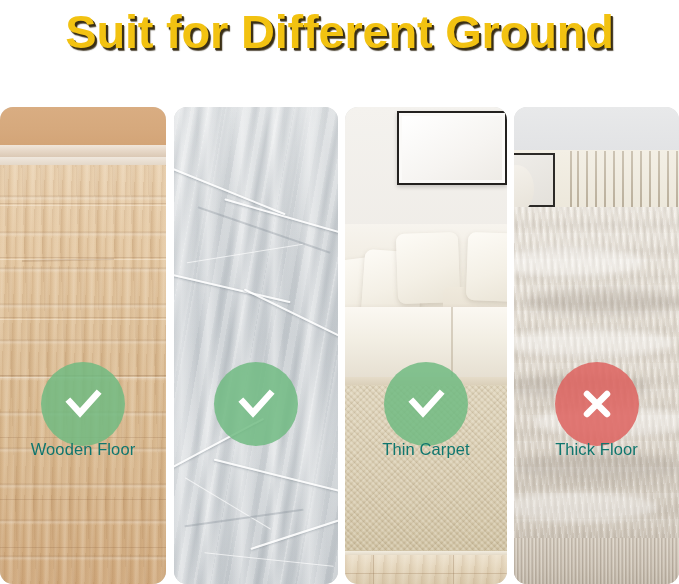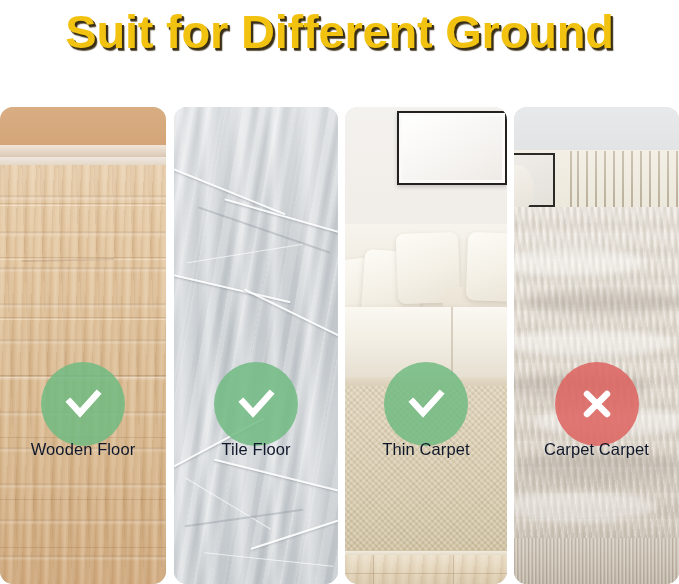--- a/index.html
+++ b/index.html
@@ -315,21 +315,21 @@
 
   .panel-label {
     position: absolute;
     left: 0;
     top: 333px;
     width: 100%;
     text-align: center;
     font-family: "Liberation Sans", sans-serif;
     font-size: 16.5px;
     font-weight: normal;
-    color: #0f172a;
+    color: #0f766e;
     letter-spacing: 0.1px;
     white-space: nowrap;
   }
 </style>
 </head>
 <body>
 
 <div id="title-bar">
   <div id="page-title">Suit for Different Ground</div>
 </div>
@@ -382,21 +382,20 @@
       <div class="layer tl-vein-thin" style="left:4px;top:396px;width:100px;transform:rotate(31deg)"></div>
       <div class="layer tl-vein" style="left:74px;top:424px;width:110px;transform:rotate(-18deg)"></div>
       <div class="layer tl-dark" style="left:10px;top:410px;width:120px;transform:rotate(-8deg)"></div>
       <div class="layer tl-vein-thin" style="left:30px;top:452px;width:130px;transform:rotate(6deg)"></div>
     </div>
     <div class="badge ok">
       <svg width="46" height="46" viewBox="0 0 46 46">
         <path d="M10 21 L20 32 L37 13" fill="none" stroke="#ffffff" stroke-width="6.5" stroke-linecap="square" stroke-linejoin="miter"></path>
       </svg>
     </div>
-    <div class="panel-label">Tile Floor</div>
   </div>
 
   <div class="panel" id="panel-thin">
     <div class="panel-media">
       <div class="layer tc-wall"></div>
       <div class="layer tc-frame">
         <div class="tc-frame-inner"></div>
       </div>
       <div class="layer tc-sofa-back"></div>
       <div class="layer tc-cushion" style="left:-18px;top:152px;width:56px;height:62px;transform:rotate(-7deg)"></div>
@@ -449,16 +448,16 @@
       <div class="layer tk-wave" style="left:20px;top:300px;width:160px;height:30px"></div>
       <div class="layer tk-shadow" style="left:0px;top:348px;width:170px;height:26px"></div>
       <div class="layer tk-wave" style="left:-16px;top:386px;width:160px;height:28px"></div>
       <div class="layer tk-fringe"></div>
     </div>
     <div class="badge bad">
       <svg width="46" height="46" viewBox="0 0 46 46">
         <path d="M13 13 L33 33 M33 13 L13 33" fill="none" stroke="#ffffff" stroke-width="6.5" stroke-linecap="round"></path>
       </svg>
     </div>
-    <div class="panel-label">Carpet Carpet</div>
+    <div class="panel-label">Thick Floor</div>
   </div>
 
 </div>
 
 </body></html>

